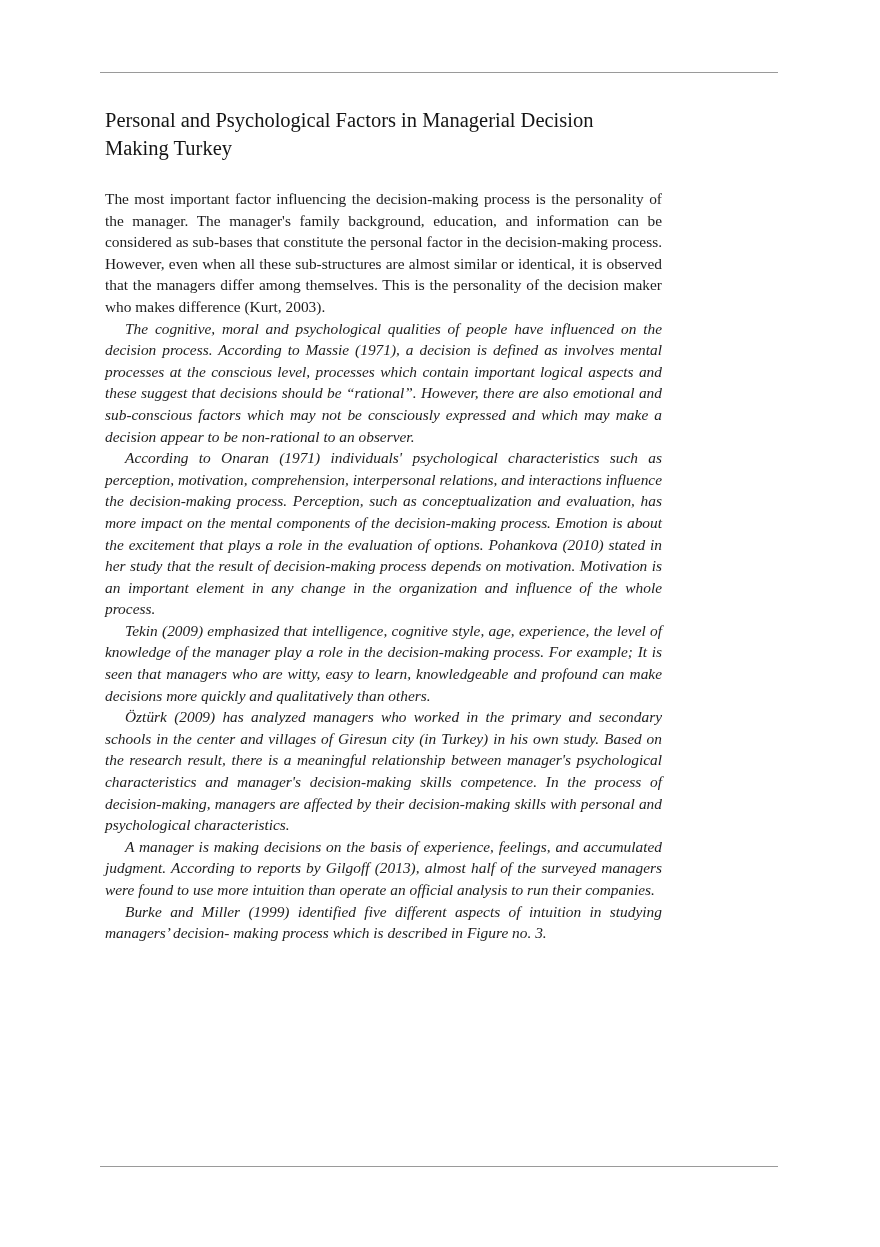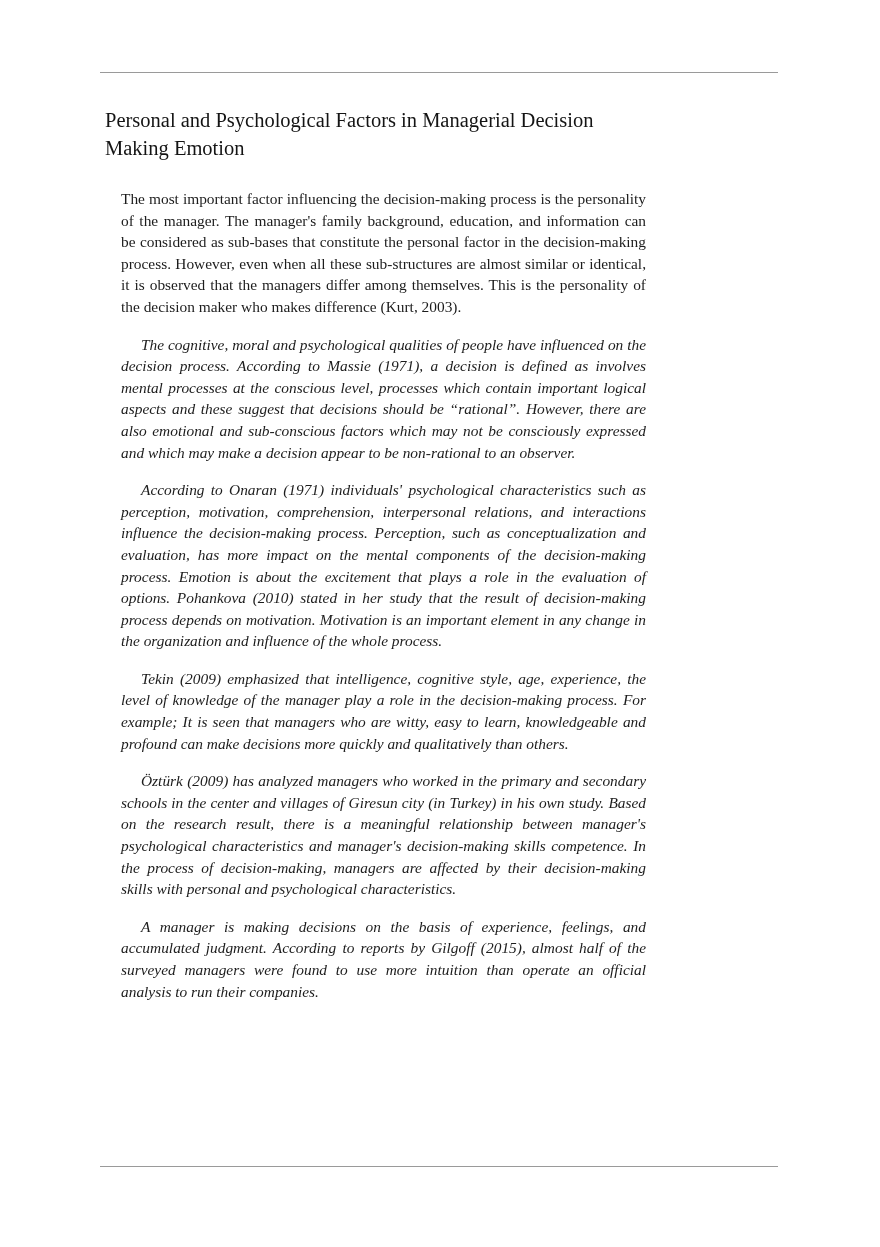--- a/index.html
+++ b/index.html
@@ -38,47 +38,48 @@
     font-weight: normal;
     font-size: 20.5px;
     line-height: 28px;
     margin: 0 0 26px 0;
     color: #141414;
   }
   p.para {
     font-size: 15.4px;
     line-height: 21.6px;
     text-align: justify;
-    margin: 16px;
+    margin: 0;
     color: #1c1c1c;
   }
   p.para.indent {
     text-indent: 20px;
     font-style: italic;
   }
 </style>
 </head>
 <body>
 
 <div class="page">
 
   <hr class="rule top">
 
   <div class="content">
-    <h1 class="doc-title">Personal and Psychological Factors in Managerial Decision Making Emotion</h1>
+    <h1 class="doc-title">Personal and Psychological Factors in Managerial Decision Making Turkey</h1>
 
     <p class="para">The most important factor influencing the decision-making process is the personality of the manager. The manager's family background, education, and information can be considered as sub-bases that constitute the personal factor in the decision-making process. However, even when all these sub-structures are almost similar or identical, it is observed that the managers differ among themselves. This is the personality of the decision maker who makes difference (Kurt, 2003).</p>
 
     <p class="para indent">The cognitive, moral and psychological qualities of people have influenced on the decision process. According to Massie (1971), a decision is defined as involves mental processes at the conscious level, processes which contain important logical aspects and these suggest that decisions should be “rational”. However, there are also emotional and sub-conscious factors which may not be consciously expressed and which may make a decision appear to be non-rational to an observer.</p>
 
     <p class="para indent">According to Onaran (1971) individuals' psychological characteristics such as perception, motivation, comprehension, interpersonal relations, and interactions influence the decision-making process. Perception, such as conceptualization and evaluation, has more impact on the mental components of the decision-making process. Emotion is about the excitement that plays a role in the evaluation of options. Pohankova (2010) stated in her study that the result of decision-making process depends on motivation. Motivation is an important element in any change in the organization and influence of the whole process.</p>
 
     <p class="para indent">Tekin (2009) emphasized that intelligence, cognitive style, age, experience, the level of knowledge of the manager play a role in the decision-making process. For example; It is seen that managers who are witty, easy to learn, knowledgeable and profound can make decisions more quickly and qualitatively than others.</p>
 
     <p class="para indent">Öztürk (2009) has analyzed managers who worked in the primary and secondary schools in the center and villages of Giresun city (in Turkey) in his own study. Based on the research result, there is a meaningful relationship between manager's psychological characteristics and manager's decision-making skills competence. In the process of decision-making, managers are affected by their decision-making skills with personal and psychological characteristics.</p>
 
-    <p class="para indent">A manager is making decisions on the basis of experience, feelings, and accumulated judgment. According to reports by Gilgoff (2015), almost half of the surveyed managers were found to use more intuition than operate an official analysis to run their companies.</p>
+    <p class="para indent">A manager is making decisions on the basis of experience, feelings, and accumulated judgment. According to reports by Gilgoff (2013), almost half of the surveyed managers were found to use more intuition than operate an official analysis to run their companies.</p>
 
+    <p class="para indent">Burke and Miller (1999) identified five different aspects of intuition in studying managers’ decision- making process which is described in Figure no. 3.</p>
   </div>
 
   <hr class="rule bottom">
 
 </div>
 
 </body></html>

